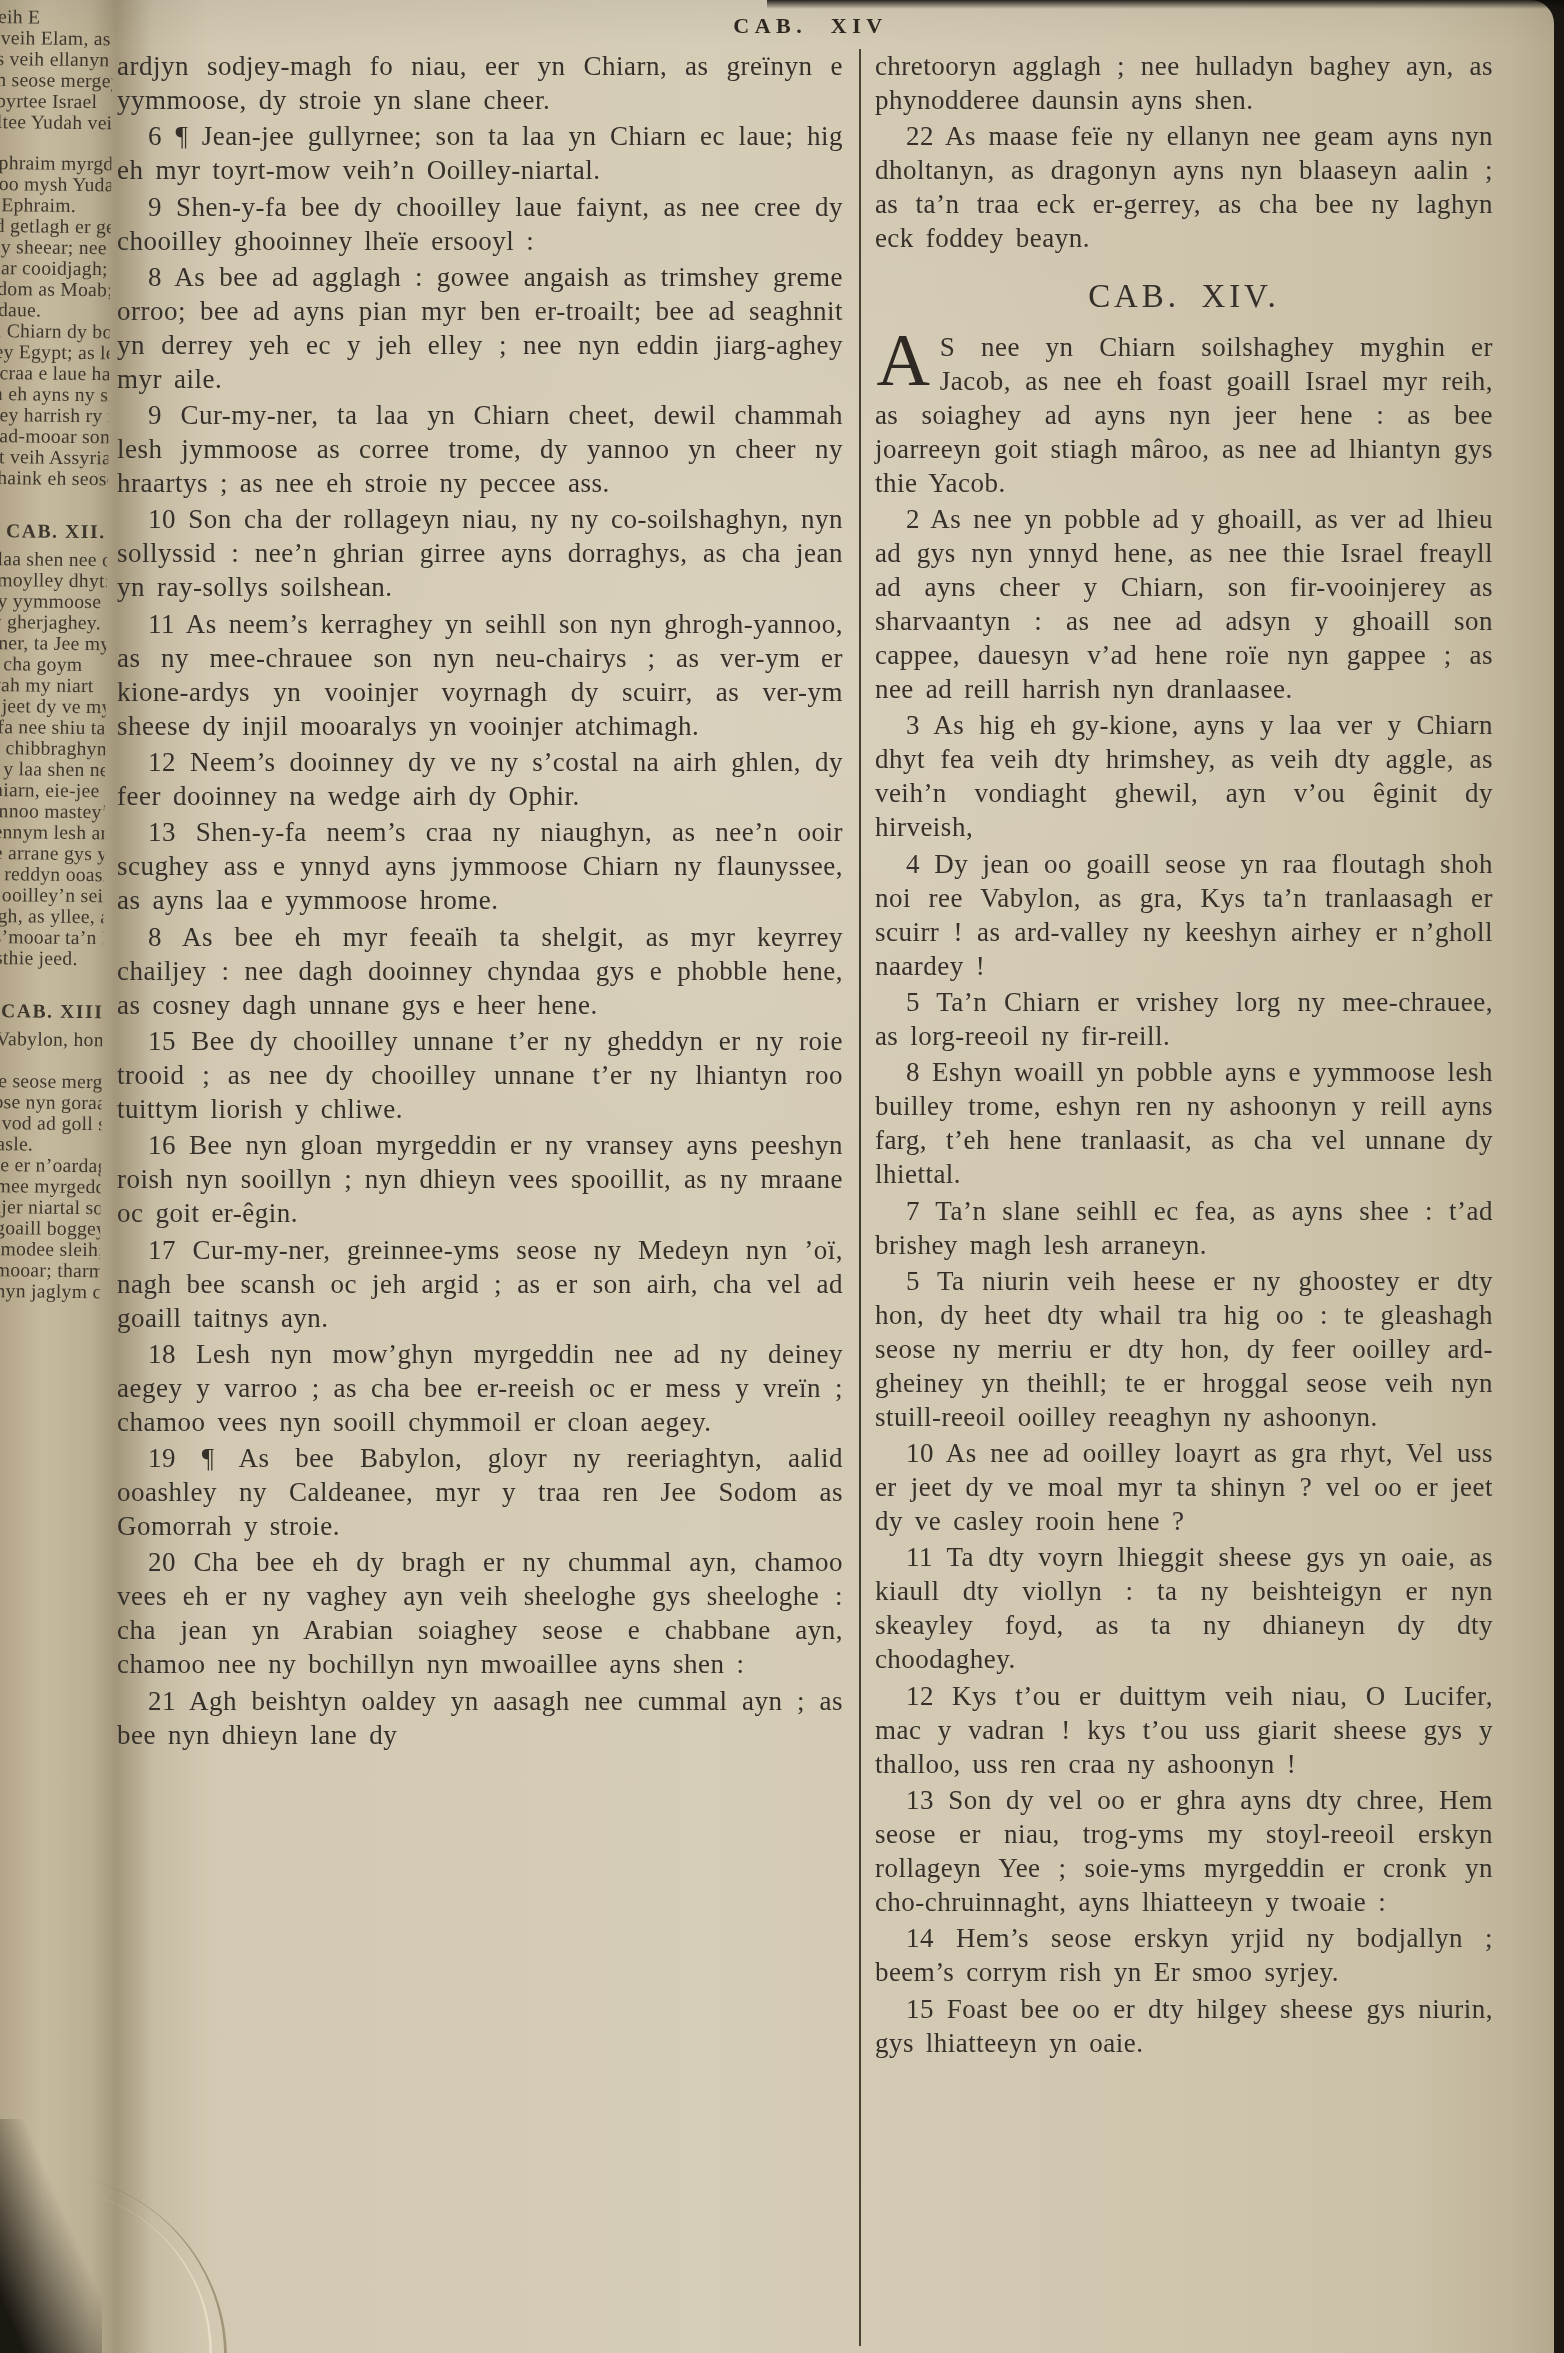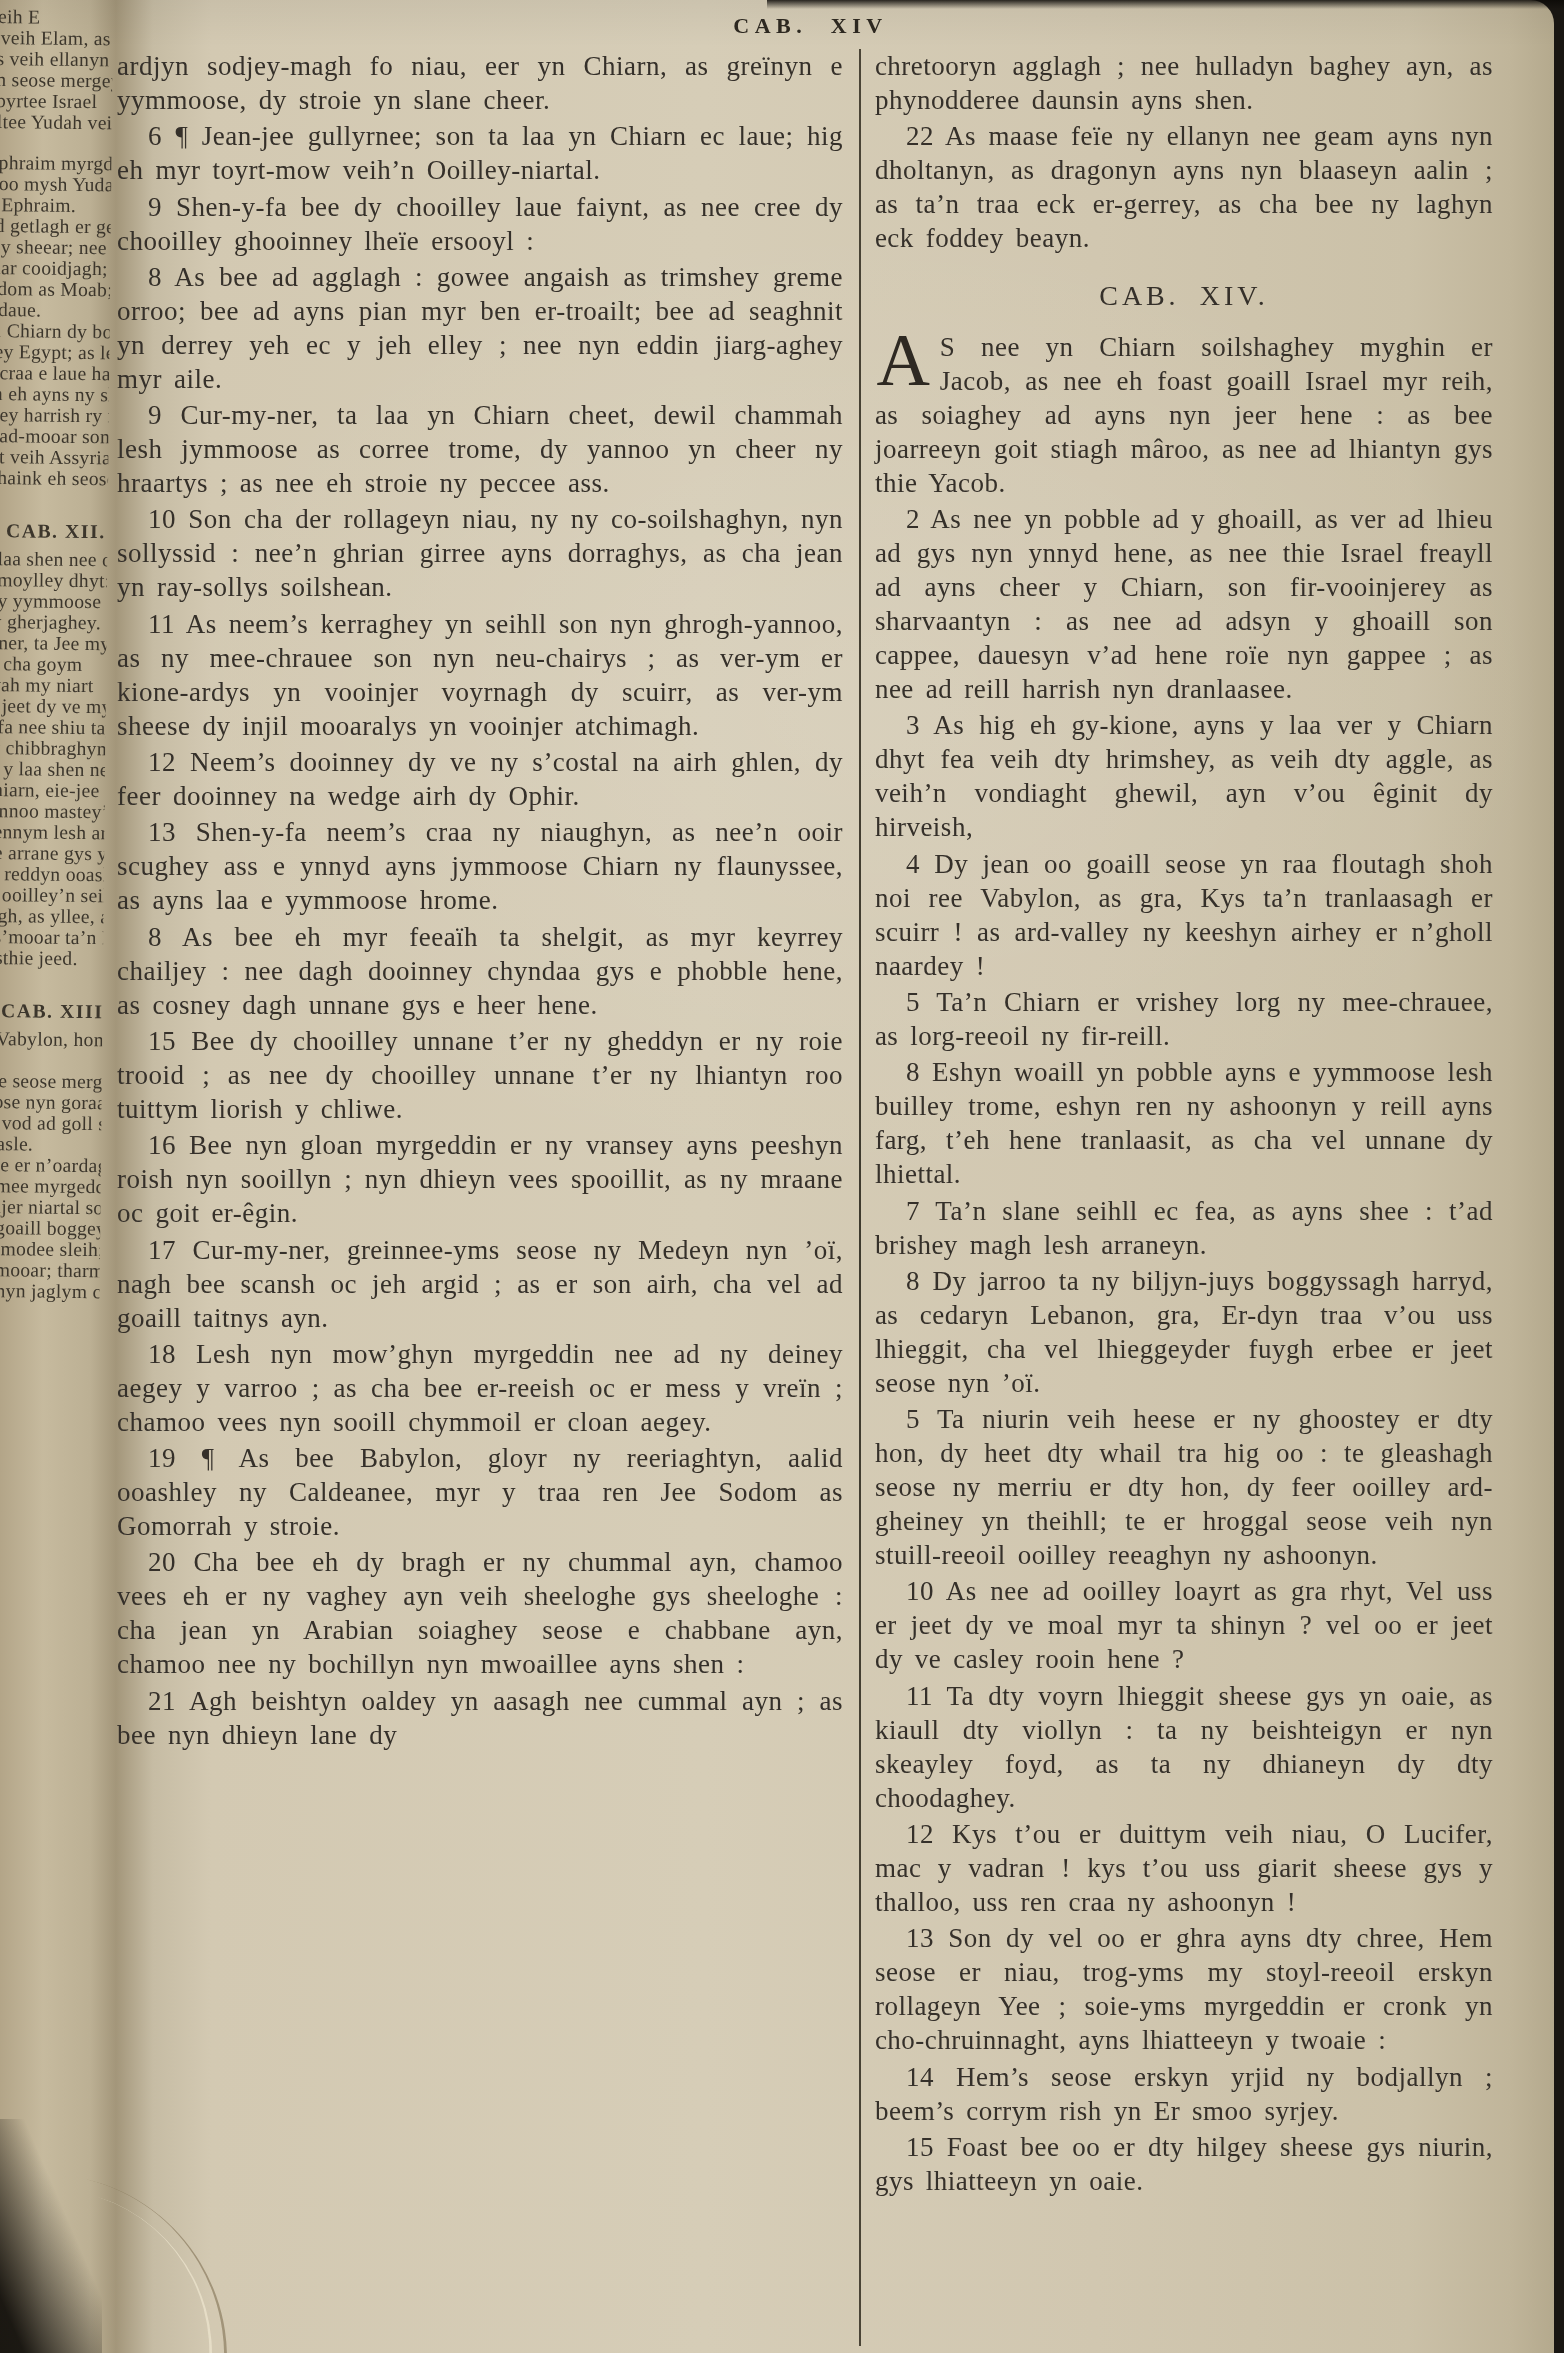--- a/index.html
+++ b/index.html
@@ -64,21 +64,21 @@
   .divider {
     width: 2.3px; margin: 0 14px 0 15.6px;
     background: linear-gradient(180deg, #4a4436 0%, #3e3a2e 50%, #4a4436 100%);
   }
   .col-right { flex: 1; }
 
   .para { margin: 0 0 2.3px 0; text-indent: 31px; }
   .para.noindent { text-indent: 0; }
   .chapter-heading {
     text-align: center; text-indent: 0;
-    font-size: 28px; letter-spacing: 3.9px; word-spacing: 9.4px;
+    font-size: 33px; letter-spacing: 3.9px; word-spacing: 9.4px;
     margin: 23.5px 0 17px 0;
   }
   .dropcap {
     float: left;
     font-size: 74px; line-height: 59px;
     padding: 1.6px 9.4px 0 1.6px;
     color: #2e2922;
   }
   .dropcap-para { text-indent: 0; }
 
@@ -193,21 +193,20 @@
         <p class="para noindent">chretooryn agglagh ; nee hulladyn baghey ayn, as phynodderee daunsin ayns shen.</p>
         <p class="para">22 As maase feïe ny ellanyn nee geam ayns nyn dholtanyn, as dragonyn ayns nyn blaaseyn aalin ; as ta’n traa eck er-gerrey, as cha bee ny laghyn eck foddey beayn.</p>
         <div class="chapter-heading">CAB. XIV.</div>
         <p class="para dropcap-para"><span class="dropcap">A</span>S nee yn Chiarn soilshaghey myghin er Jacob, as nee eh foast goaill Israel myr reih, as soiaghey ad ayns nyn jeer hene : as bee joarreeyn goit stiagh mâroo, as nee ad lhiantyn gys thie Yacob.</p>
         <p class="para">2 As nee yn pobble ad y ghoaill, as ver ad lhieu ad gys nyn ynnyd hene, as nee thie Israel freayll ad ayns cheer y Chiarn, son fir-vooinjerey as sharvaantyn :  as nee ad adsyn y ghoaill son cappee, dauesyn v’ad hene roïe nyn gappee ; as nee ad reill harrish nyn dranlaasee.</p>
         <p class="para">3 As hig eh gy-kione, ayns y laa ver y Chiarn dhyt fea veih dty hrimshey, as veih dty aggle, as veih’n vondiaght ghewil, ayn v’ou êginit dy hirveish,</p>
         <p class="para">4 Dy jean oo goaill seose yn raa floutagh shoh noi ree Vabylon, as gra, Kys ta’n tranlaasagh er scuirr !  as ard-valley ny keeshyn airhey er n’gholl naardey !</p>
         <p class="para">5 Ta’n Chiarn er vrishey lorg ny mee-chrauee, as lorg-reeoil ny fir-reill.</p>
         <p class="para">8 Eshyn woaill yn pobble ayns e yymmoose lesh builley trome, eshyn ren ny ashoonyn y reill ayns farg, t’eh hene tranlaasit, as cha vel unnane dy lhiettal.</p>
         <p class="para">7 Ta’n slane seihll ec fea, as ayns shee : t’ad brishey magh lesh arraneyn.</p>
-        <p class="para">8 Dy jarroo ta ny biljyn-juys boggyssagh harryd, as cedaryn Lebanon, gra, Er-dyn traa v’ou uss lhieggit, cha vel lhieggeyder fuygh erbee er jeet seose nyn ’oï.</p>
         <p class="para">5 Ta niurin veih heese er ny ghoostey er dty hon, dy heet dty whail tra hig oo : te gleashagh seose ny merriu er dty hon, dy feer ooilley ard-gheiney yn theihll; te er hroggal seose veih nyn stuill-reeoil ooilley reeaghyn ny ashoonyn.</p>
         <p class="para">10 As nee ad ooilley loayrt as gra rhyt, Vel uss er jeet dy ve moal myr ta shinyn ? vel oo er jeet dy ve casley rooin hene ?</p>
         <p class="para">11 Ta dty voyrn lhieggit sheese gys yn oaie, as kiaull dty viollyn :  ta ny beishteigyn er nyn skeayley foyd, as ta ny dhianeyn dy dty choodaghey.</p>
         <p class="para">12 Kys t’ou er duittym veih niau, O Lucifer, mac y vadran ! kys t’ou uss giarit sheese gys y thalloo, uss ren craa ny ashoonyn !</p>
         <p class="para">13 Son dy vel oo er ghra ayns dty chree, Hem seose er niau, trog-yms my stoyl-reeoil erskyn rollageyn Yee ; soie-yms myrgeddin er cronk yn cho-chruinnaght, ayns lhiatteeyn y twoaie :</p>
         <p class="para">14 Hem’s seose erskyn yrjid ny bodjallyn ; beem’s corrym rish yn Er smoo syrjey.</p>
         <p class="para">15 Foast bee oo er dty hilgey sheese gys niurin, gys lhiatteeyn yn oaie.</p>
       </div>
   </div>
 

